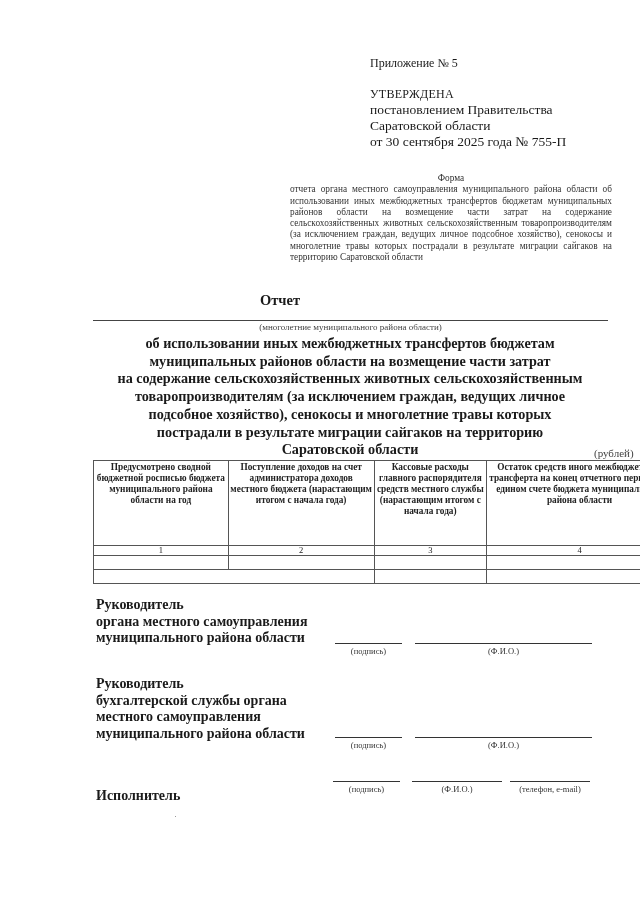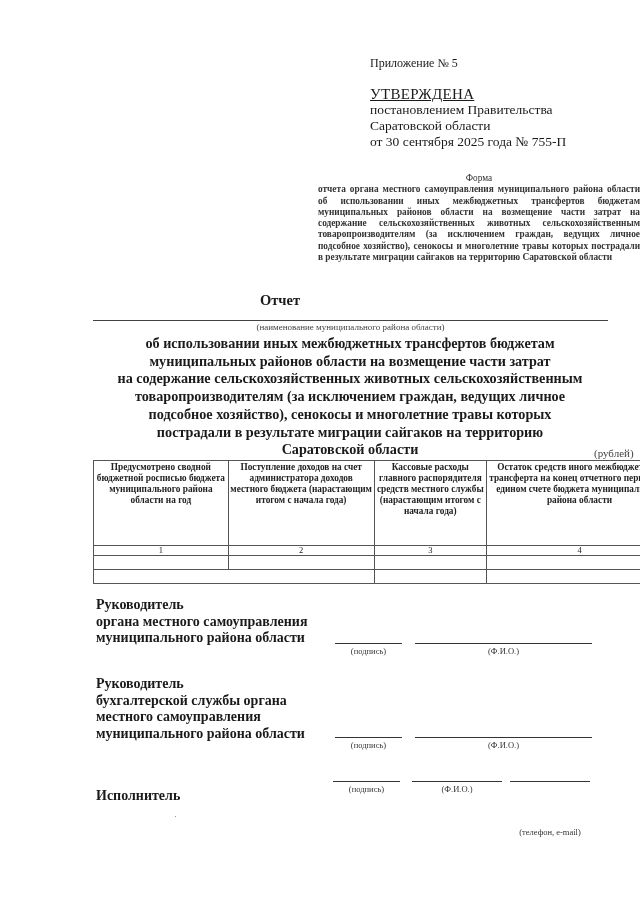--- a/index.html
+++ b/index.html
@@ -1,24 +1,24 @@
 <!DOCTYPE html>
 <html><head>
 <meta charset="utf-8">
 <style>
   html, body { margin:0; padding:0; background:#ffffff; }
   body { width:640px; height:905px; position:relative; overflow:hidden;
          font-family:"Liberation Serif","DejaVu Serif",serif; color:#1a1a1a; }
   .abs { position:absolute; }
   .appendix { left:370px; top:55px; font-size:12px; line-height:17px; }
   .approved { left:370px; top:86px; font-size:13.5px; line-height:16px; }
-  .approved .head { font-size:15px; letter-spacing:0.3px;text-decoration:underline; }
-  .form-block { left:290px; top:173px; width:322px; font-size:9.3px; line-height:11.3px; color:#333; text-align:justify;margin-left:28px; }
+  .approved .head { font-size:12px; letter-spacing:0.3px; }
+  .form-block { left:290px; top:173px; width:322px; font-size:9.3px; line-height:11.3px; color:#333; text-align:justify; }
   .form-block .ftitle { text-align:center; }
-  .form-block p { margin:0; text-align-last:left;font-weight:bold; }
+  .form-block p { margin:0; text-align-last:left; }
   .report-title { left:0; width:560px; top:292px; text-align:center; font-weight:bold; font-size:14.5px; }
   .district-line { left:93px; top:320px; width:515px; border-top:1px solid #444; }
   .district-cap { left:93px; top:322px; width:515px; text-align:center; font-size:9px; color:#444; }
   .report-subtitle { left:90px; top:335px; width:520px; text-align:center; font-weight:bold; font-size:14.2px; line-height:17.7px; }
   .units { left:560px; top:447px; font-size:11px; color:#444;margin-left:34px; }
   table.rep { position:absolute; left:93px; top:460px; width:580px; border-collapse:collapse; font-size:9.3px; line-height:11px;padding-left:40px; }
   table.rep td { border:1px solid #555; text-align:center; vertical-align:top; padding:1px 1px; font-weight:bold; color:#222; }
   table.rep tr.hdr td { height:82px; }
   table.rep tr.num td { height:7px; font-weight:normal; padding:0; font-size:8.5px; line-height:9px; }
   table.rep tr.row td { height:13px; padding:0; }
@@ -39,21 +39,21 @@
   <div>от 30 сентября 2025 года № 755-П</div>
 </div>
 
 <div class="abs form-block">
   <div class="ftitle">Форма</div>
   <p>отчета органа местного самоуправления муниципального района области об использовании иных межбюджетных трансфертов бюджетам муниципальных районов области на возмещение части затрат на содержание сельскохозяйственных животных сельскохозяйственным товаропроизводителям (за исключением граждан, ведущих личное подсобное хозяйство), сенокосы и многолетние травы которых пострадали в результате миграции сайгаков на территорию Саратовской области</p>
 </div>
 
 <div class="abs report-title">Отчет</div>
 <div class="abs district-line"></div>
-<div class="abs district-cap">(наименование муниципального района области)</div>
+<div class="abs district-cap">(многолетние муниципального района области)</div>
 
 <div class="abs report-subtitle">
   <div>об использовании иных межбюджетных трансфертов бюджетам</div>
   <div>муниципальных районов области на возмещение части затрат</div>
   <div>на содержание сельскохозяйственных животных сельскохозяйственным</div>
   <div>товаропроизводителям (за исключением граждан, ведущих личное</div>
   <div>подсобное хозяйство), сенокосы и многолетние травы которых</div>
   <div>пострадали в результате миграции сайгаков на территорию</div>
   <div>Саратовской области</div>
 </div>
@@ -114,15 +114,15 @@
 <div class="abs line" style="left:415px;top:737px;width:177px;"></div>
 <div class="abs cap" style="left:335px;top:740px;width:67px;">(подпись)</div>
 <div class="abs cap" style="left:415px;top:740px;width:177px;">(Ф.И.О.)</div>
 
 <div class="abs sig-label" style="top:788px;">Исполнитель</div>
 <div class="abs line" style="left:333px;top:781px;width:67px;"></div>
 <div class="abs line" style="left:412px;top:781px;width:90px;"></div>
 <div class="abs line" style="left:510px;top:781px;width:80px;"></div>
 <div class="abs cap" style="left:333px;top:784px;width:67px;">(подпись)</div>
 <div class="abs cap" style="left:412px;top:784px;width:90px;">(Ф.И.О.)</div>
-<div class="abs cap" style="left:505px;top:827px;width:90px;">(телефон, e-mail)</div>
+<div class="abs cap" style="left:505px;top:784px;width:90px;">(телефон, e-mail)</div>
 
 <div class="abs dot"></div>
 
 </body></html>

